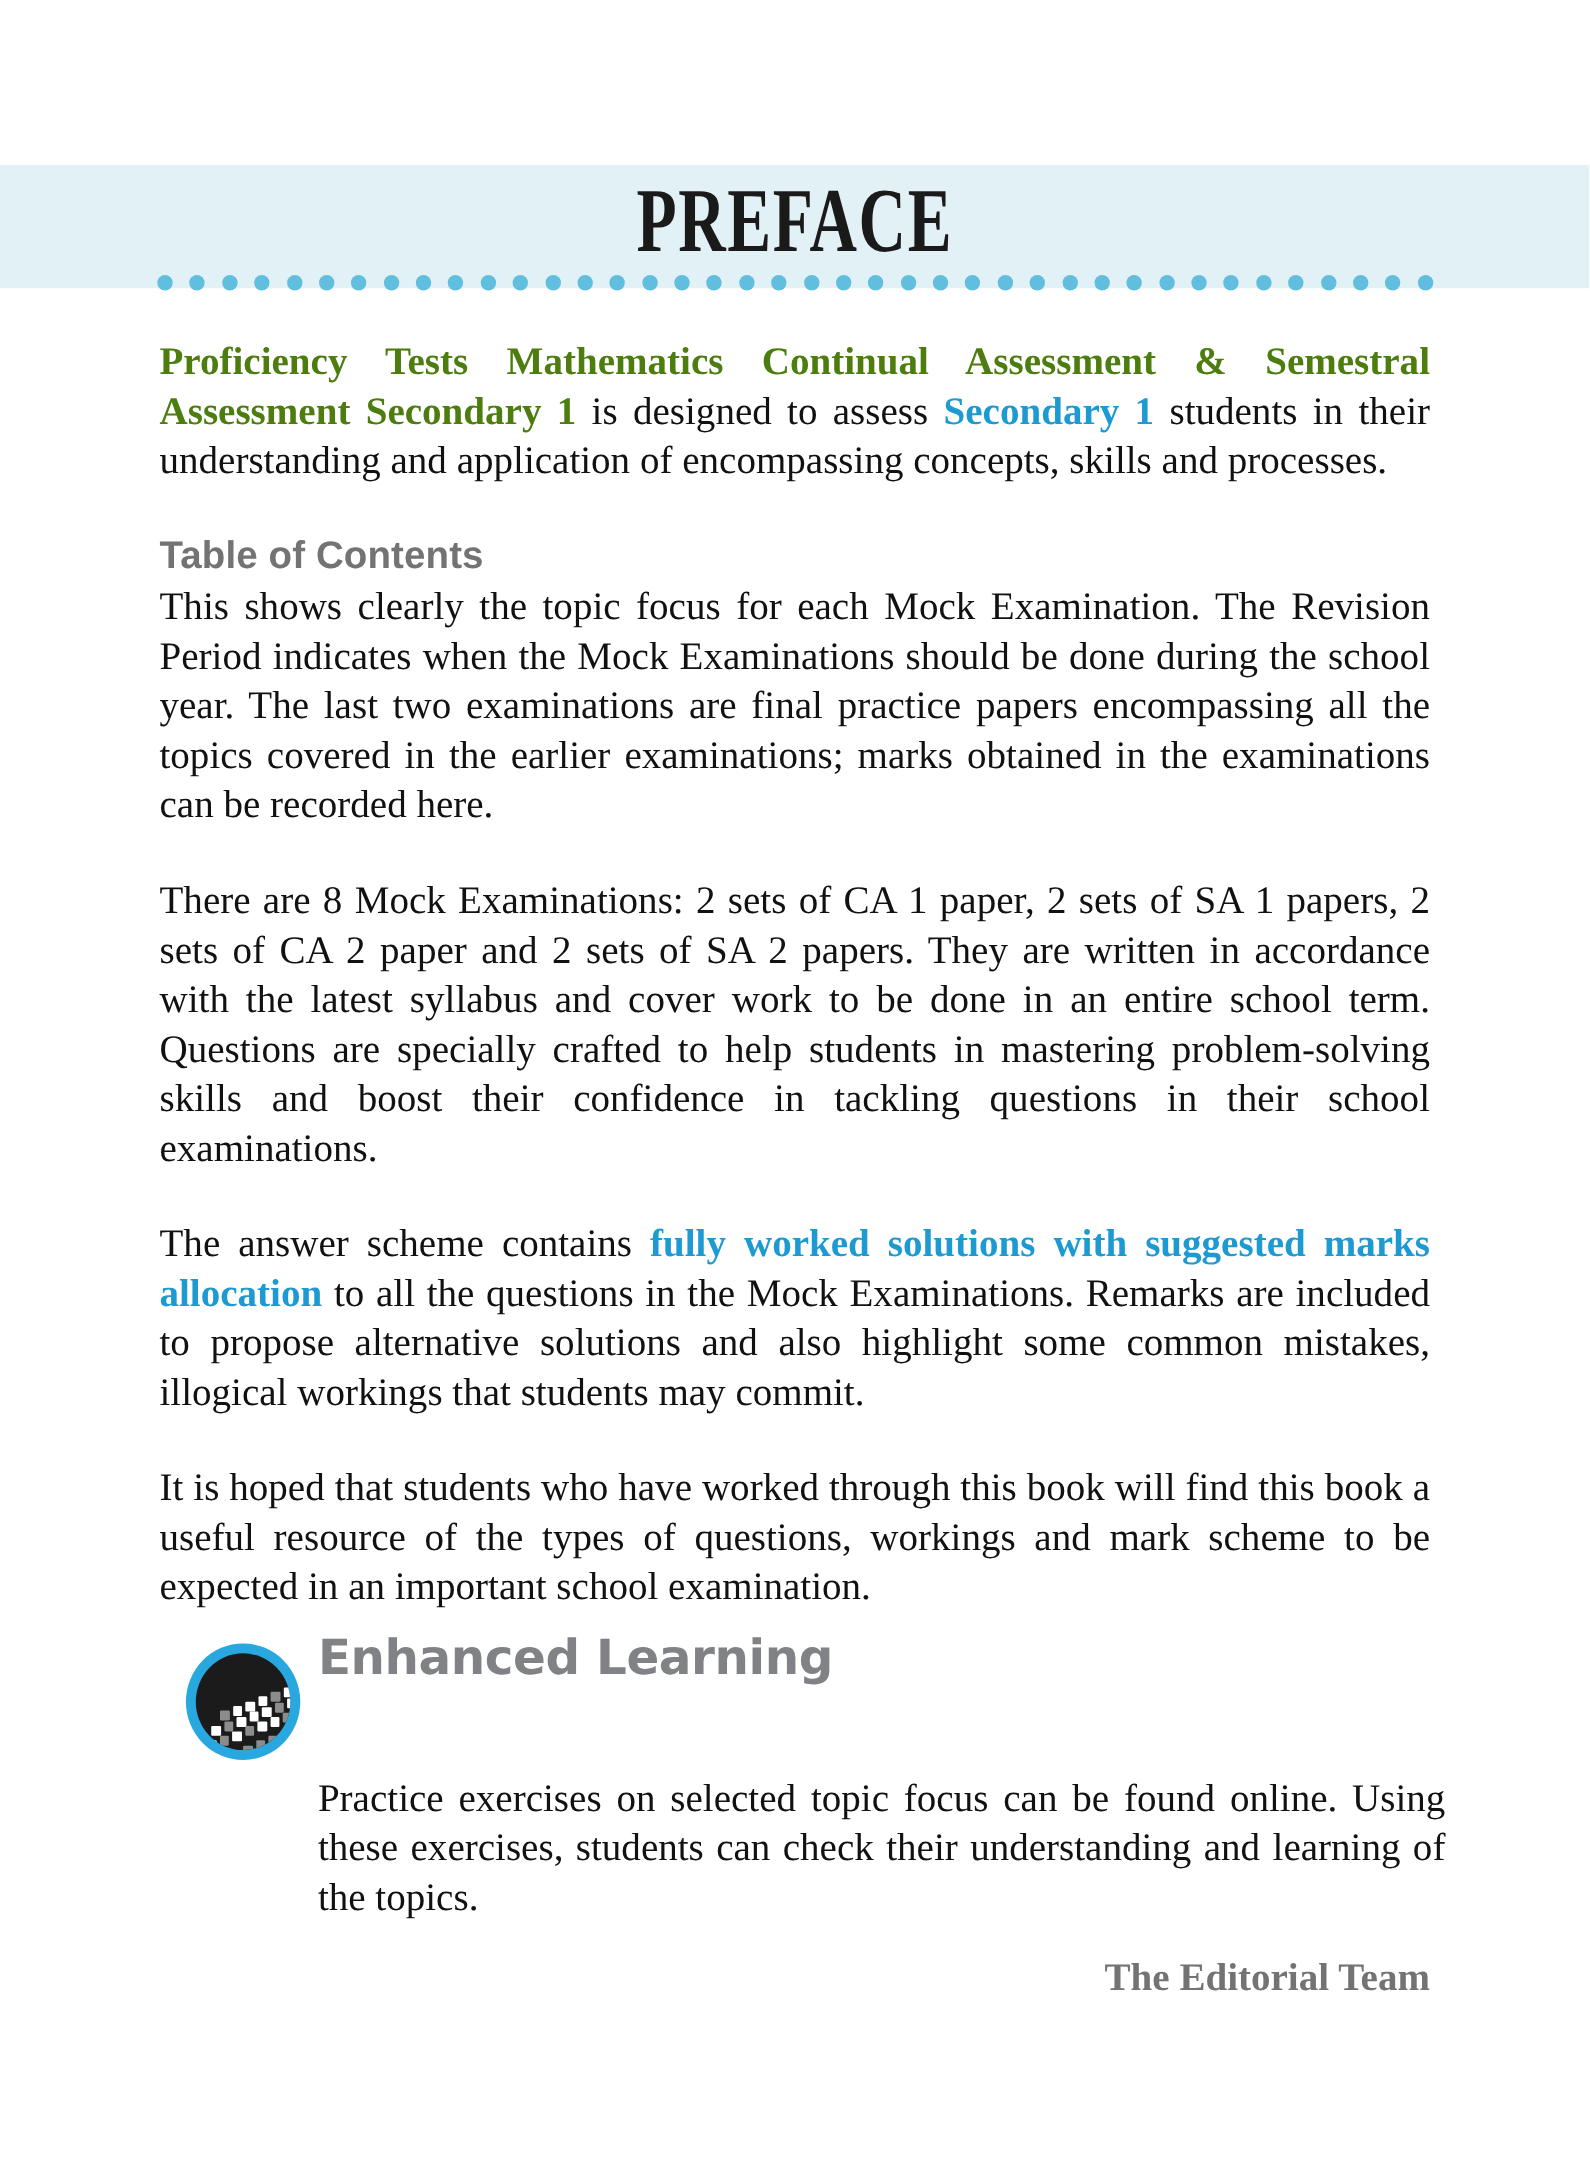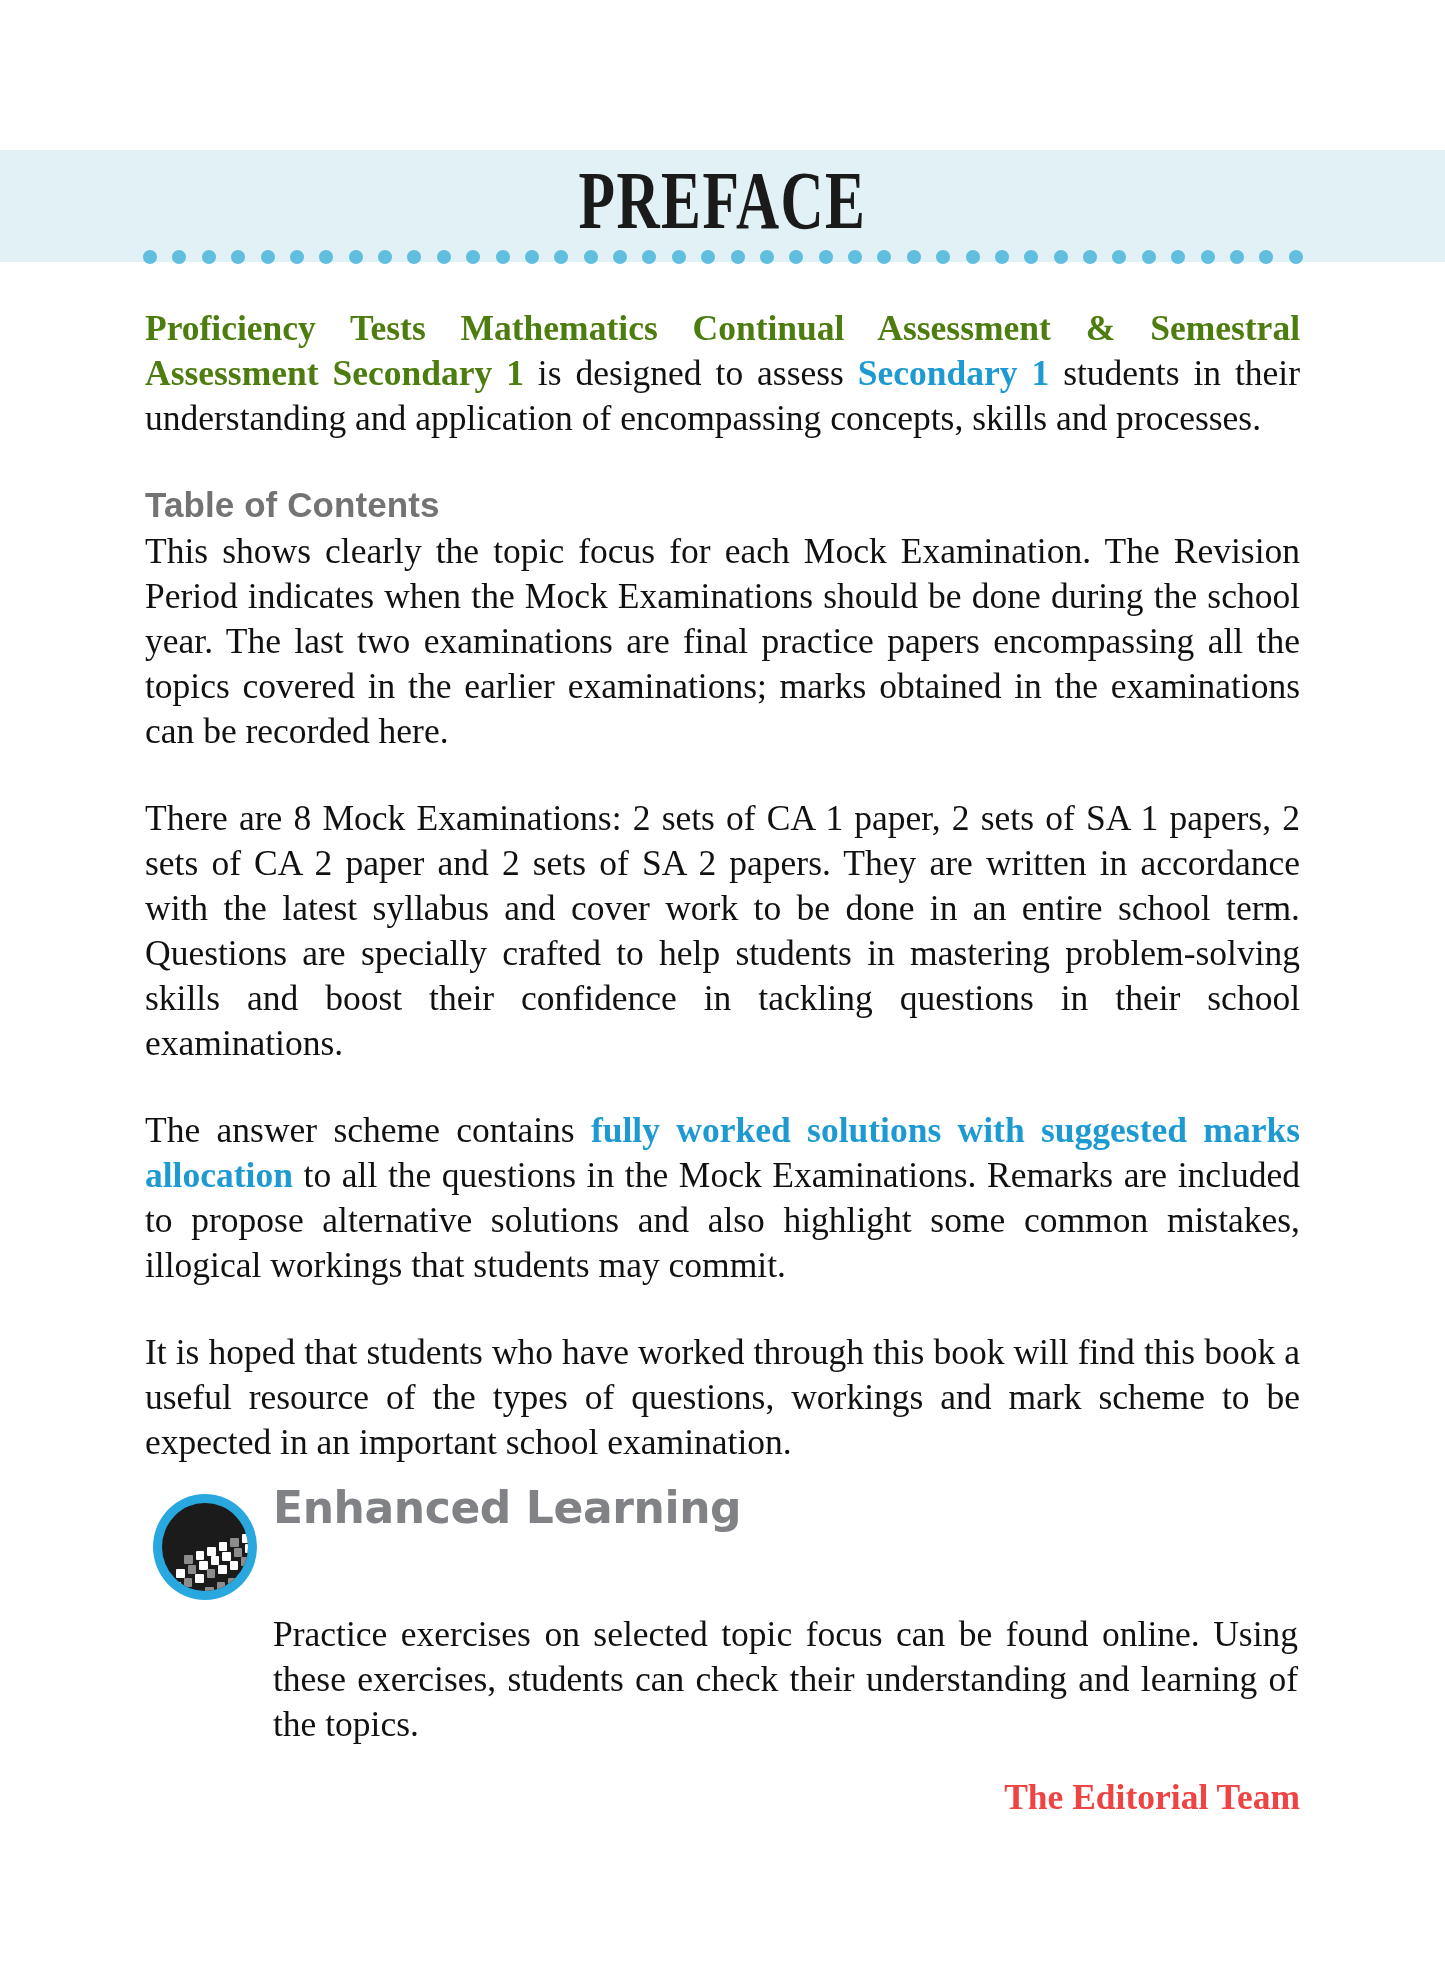--- a/index.html
+++ b/index.html
@@ -87,21 +87,21 @@
     font-family: Liberation Sans, sans-serif;
     letter-spacing: 0.1px;
   }
 
   .t-dark { color: #4d7c0f; font-weight: bold; }
   .t-blue { color: #1e9ad3; font-weight: bold; }
 
   
   .el-block {
     position: absolute;
-    left: 145px;
+    left: 161px;
     top: 1482px;
     width: 1155px;
   }
   .el-logo-row {
     position: relative;
     height: 120px;
   }
   .el-badge {
     position: absolute;
     left: 8px;
@@ -166,21 +166,21 @@
   
   .signature {
     position: absolute;
     left: 145px;
     top: 1775px;
     width: 1155px;
     text-align: right;
     font-size: 35.5px;
     line-height: 45px;
     font-weight: bold;
-    color: #ef4444;
+    color: #737373;
     font-family: "Liberation Serif", "DejaVu Serif", serif;
   }
 </style>
 </head>
 <body>
 
 <div class="header-band"></div>
 <div class="page-title">PREFACE</div>
 <div class="dot-rule" id="dot-rule">
     <span class="dot" style="background: rgb(98, 190, 222);"></span>

